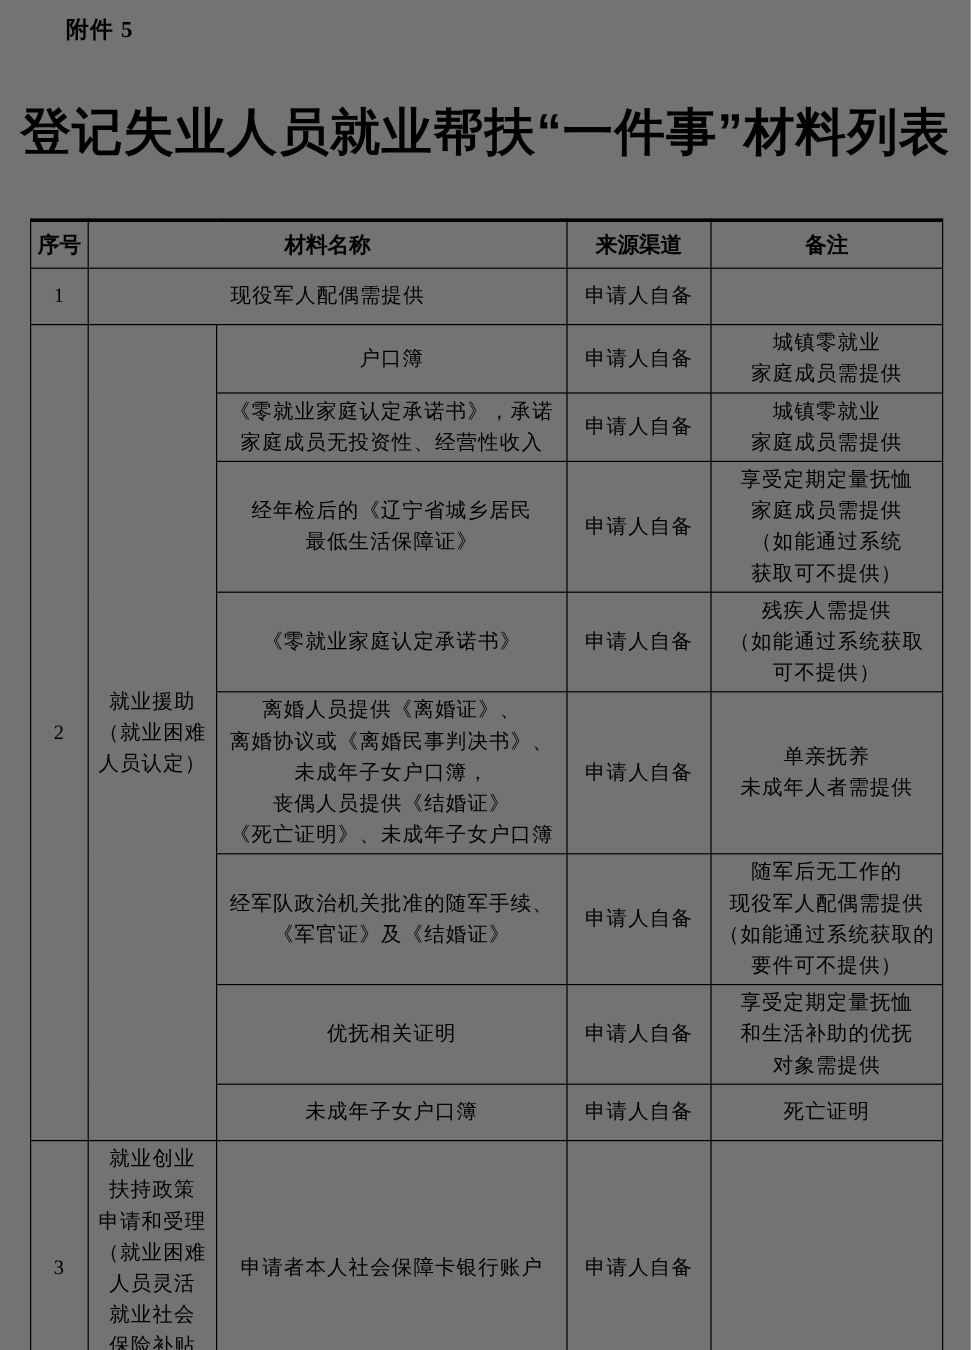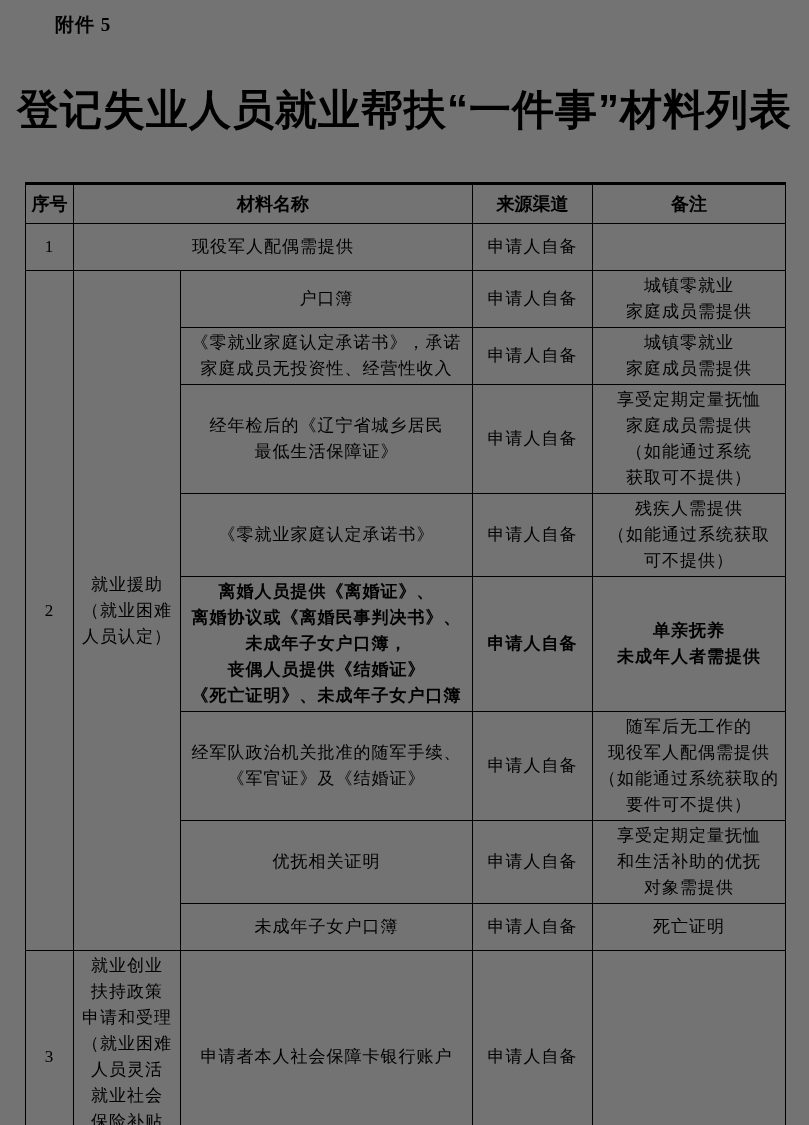--- a/index.html
+++ b/index.html
@@ -58,21 +58,21 @@
     letter-spacing: 1px;
   }
   .pre { white-space: pre-line; }
   
   tr.h-head  { height: 40px; }
   tr.h-r1    { height: 47px; }
   tr.h-hukou { height: 51px; }
   tr.h-ling  { height: 53px; }
   tr.h-dibao { height: 99px; }
   tr.h-canji { height: 76px; }
-  tr.h-lihun { height: 130px; font-weight: bold; }
+  tr.h-lihun { height: 130px; }
   tr.h-suijun{ height: 103px; }
   tr.h-youfu { height: 74px; }
   tr.h-lieshu{ height: 47px; }
   tr.h-r3    { height: 191px; }
 </style>
 </head>
 <body>
 
 <div class="page">
 

